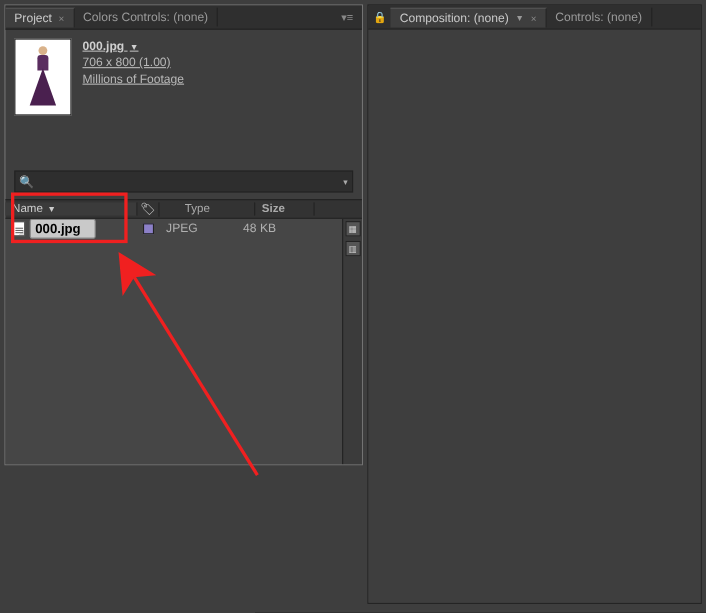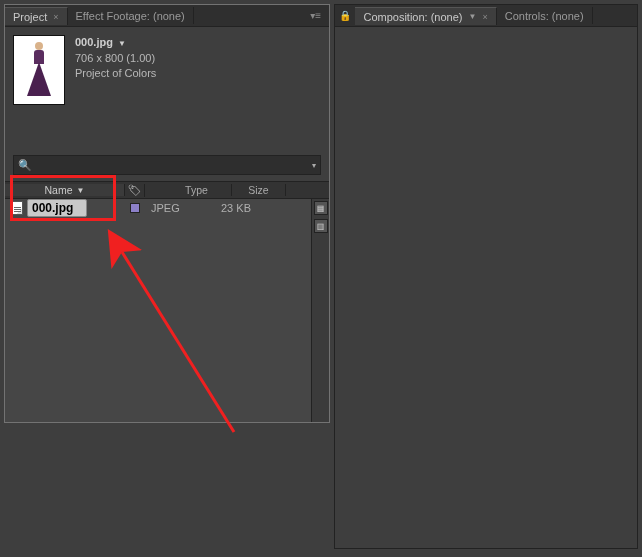--- a/index.html
+++ b/index.html
@@ -75,20 +75,21 @@
   .lock-icon {
     font-size: 10px;
     color: #aaa;
     padding: 0 4px;
   }
   .info-block {
     display: flex;
     padding: 8px 8px 12px 8px;
     gap: 10px;
     min-height: 90px;
+    text-decoration: underline;
   }
   .thumb-wrap {
     width: 52px;
     height: 70px;
     background: #fff;
     border: 1px solid #111;
     display: flex;
     align-items: center;
     justify-content: center;
     position: relative;
@@ -133,26 +134,26 @@
   .col-header {
     display: flex;
     align-items: center;
     height: 18px;
     background: #333;
     border-top: 1px solid #222;
     border-bottom: 1px solid #222;
     font-size: 10.5px;
     color: #aaa;
   }
-  .col { padding: 0 6px; border-right: 1px solid #222; display:flex; align-items:center; gap:4px;justify-content:center; }
+  .col { padding: 0 6px; border-right: 1px solid #222; display:flex; align-items:center; gap:4px; }
   .col.name { width: 120px; background:#3b3b3b; color:#ccc; }
   .sort-arrow { font-size: 8px; color:#ccc; }
   .col.tag { width: 20px; justify-content:center; padding:0; }
   .col.type { width: 70px; margin-left: 17px; }
-  .col.size { width: 54px; }
+  .col.size { width: 54px; font-weight: bold; }
   .col.framer { flex: 1; }
   .tag-icon { font-size: 11px; color:#ccc; }
   .rows-wrap {
     position: relative;
     flex: 1;
     background: #464646;
     overflow: hidden;
   }
   .file-row {
     display: flex;
@@ -224,40 +225,40 @@
 
 <div class="app">
 
   <div class="left-panel">
     <div class="tabbar">
       <div class="tab active">
         <span>Project</span>
         <span class="close-x">×</span>
       </div>
       <div class="tab">
-        <span>Effect Footage: (none)</span>
+        <span>Colors Controls: (none)</span>
       </div>
       <div class="tab-menu">▾≡</div>
     </div>
 
     <div class="info-block">
       <div class="thumb-wrap">
         <div class="thumb-figure">
           <div class="thumb-head"></div>
           <div class="thumb-body"></div>
           <div class="thumb-dress"></div>
         </div>
       </div>
       <div class="info-text">
         <div>
           <span class="info-title">000.jpg</span>
           <span class="info-arrow">▼</span>
         </div>
         <div>706 x 800 (1.00)</div>
-        <div>Project of Colors</div>
+        <div>Millions of Footage</div>
       </div>
     </div>
 
     <div class="search-row">
       <span class="search-icon">🔍</span>
       <span class="search-chevron">▾</span>
     </div>
 
     <div class="col-header">
       <div class="col name">
@@ -278,21 +279,21 @@
     <div class="rows-wrap">
       <div class="file-row">
         <div class="cell name">
           <span class="file-icon"></span>
           <span class="name-pill">000.jpg</span>
         </div>
         <div class="cell tag">
           <span class="tag-swatch"></span>
         </div>
         <div class="cell type">JPEG</div>
-        <div class="cell size">23 KB</div>
+        <div class="cell size">48 KB</div>
         <div class="cell framer"></div>
       </div>
 
       <div class="scrollbar-col">
         <div class="sb-btn">▦</div>
         <div class="sb-btn">▥</div>
       </div>
     </div>
   </div>
 

